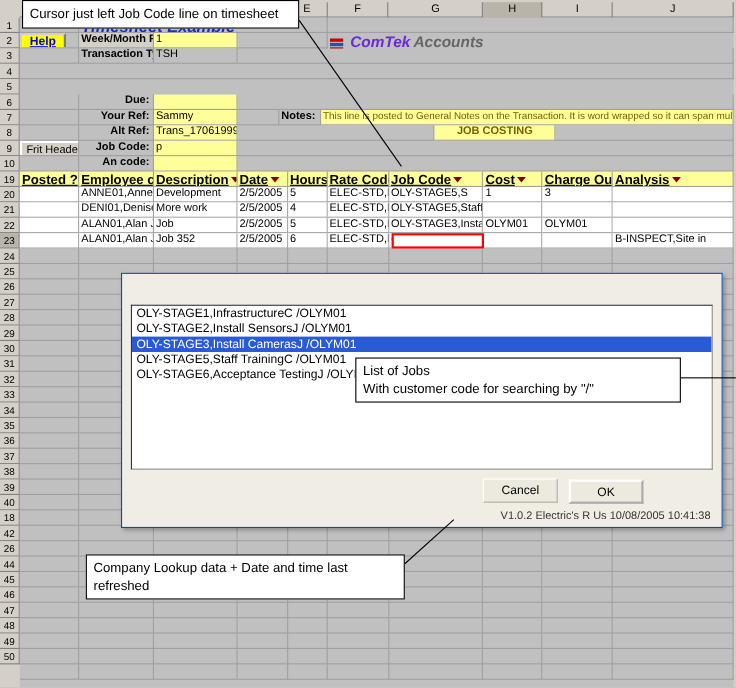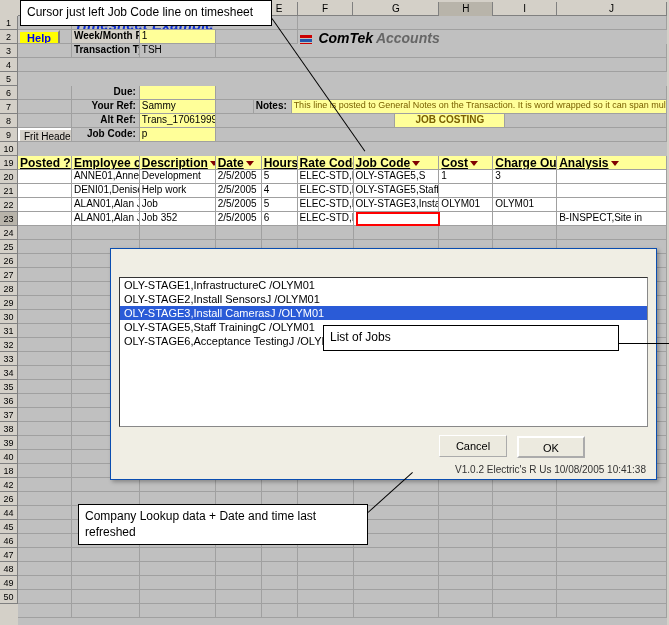--- a/index.html
+++ b/index.html
@@ -269,21 +269,21 @@
     </div>
     <div class="fcell label-bold" style="width:68px;background:#d4d0c8">Week/Month Ref:</div>
     <div class="fcell yellow-in" style="width:76px">1</div>
     <div class="fcell" style="width:82px"></div>
     <div class="fcell" style="width:370px; border:none">
       <span class="stripes">
           <span></span>
           <span></span>
           <span></span>
         </span>
-      <span class="branding" style="color:#000000">ComTek</span>
+      <span class="branding" style="color:#6d28d9">ComTek</span>
       <span class="branding" style="color:#666">Accounts</span>
     </div>
   </div>
 
   <div class="frow" style="top:28px">
     <div class="fcell" style="width:54px"></div>
     <div class="fcell label-bold" style="width:68px">Transaction Type:</div>
     <div class="fcell" style="width:76px">TSH</div>
     <div class="fcell" style="width:452px"></div>
   </div>
@@ -320,20 +320,26 @@
 
   <div class="frow" style="top:112px">
     <div class="fcell" style="width:54px;padding:0">
       <button class="frithdr">Frit Header</button>
     </div>
     <div class="fcell label-bold" style="width:68px">Job Code:</div>
     <div class="fcell yellow-in" style="width:76px">p</div>
     <div class="fcell" style="width:452px"></div>
   </div>
 
+  <div class="frow" style="top:126px">
+    <div class="fcell" style="width:54px"></div>
+    <div class="fcell label-bold" style="width:68px">An code:</div>
+    <div class="fcell yellow-in" style="width:76px"></div>
+    <div class="fcell" style="width:452px"></div>
+  </div>
 
   <div class="frow header-row" style="top:140px" id="thdr">
       <div class="fcell" style="width: 54px;"><span>Posted ?</span><span class="tri"></span></div>
       <div class="fcell" style="width: 68px;"><span>Employee code</span></div>
       <div class="fcell" style="width: 76px;"><span>Description</span><span class="tri"></span></div>
       <div class="fcell" style="width: 46px;"><span>Date</span><span class="tri"></span></div>
       <div class="fcell" style="width: 36px;"><span>Hours</span><span class="tri"></span></div>
       <div class="fcell" style="width: 56px;"><span>Rate Code</span><span class="tri"></span></div>
       <div class="fcell" style="width: 86px;"><span>Job Code</span><span class="tri"></span></div>
       <div class="fcell" style="width: 54px;"><span>Cost</span><span class="tri"></span></div>
@@ -350,21 +356,21 @@
         <div class="fcell white-cell" style="width: 36px;">5</div>
         <div class="fcell white-cell" style="width: 56px;">ELEC-STD,Elec</div>
         <div class="fcell white-cell" style="width: 86px;">OLY-STAGE5,S</div>
         <div class="fcell white-cell" style="width: 54px;">1</div>
         <div class="fcell white-cell" style="width: 64px;">3</div>
         <div class="fcell white-cell" style="width: 110px;"></div>
       </div>
       <div class="frow" style="top: 168px;">
         <div class="fcell white-cell" style="width: 54px;"></div>
         <div class="fcell white-cell" style="width: 68px;">DENI01,Denise Ashe</div>
-        <div class="fcell white-cell" style="width: 76px;">Help work</div>
+        <div class="fcell white-cell" style="width: 76px;">More work</div>
         <div class="fcell white-cell" style="width: 46px;">2/5/2005</div>
         <div class="fcell white-cell" style="width: 36px;">4</div>
         <div class="fcell white-cell" style="width: 56px;">ELEC-STD,Elec</div>
         <div class="fcell white-cell" style="width: 86px;">OLY-STAGE5,Staff Training OLYM</div>
         <div class="fcell white-cell" style="width: 54px;"></div>
         <div class="fcell white-cell" style="width: 64px;"></div>
         <div class="fcell white-cell" style="width: 110px;"></div>
       </div>
       <div class="frow" style="top: 182px;">
         <div class="fcell white-cell" style="width: 54px;"></div>
@@ -743,19 +749,20 @@
       <div class="listitem">OLY-STAGE6,Acceptance TestingJ /OLYM01</div>
     </div>
   <div class="dlg-btn" style="left:328px;bottom:22px">Cancel</div>
   <div class="dlg-btn ok" style="left:406px;bottom:21px">OK</div>
   <div class="dlg-status">V1.0.2 Electric's R Us 10/08/2005 10:41:38</div>
 </div>
 
 <div class="callout" style="left:20px;top:0px;width:252px">Cursor just left Job Code line on timesheet</div>
 <div class="callout" style="left:323px;top:325px;width:296px">
   <div>List of Jobs</div>
+  <div>With customer code for searching by "/"</div>
 </div>
 <div class="callout" style="left:78px;top:504px;width:290px;white-space:pre-line">Company Lookup data + Date and time last
 refreshed</div>
 
 <div class="callout-line" style="left:272px;top:18px;width:162px;transform:rotate(55deg)"></div>
 <div class="callout-line" style="left:619px;top:343px;width:50px"></div>
 <div class="callout-line" style="left:368px;top:512px;width:60px;transform:rotate(-42deg)"></div>
 
 </body></html>

